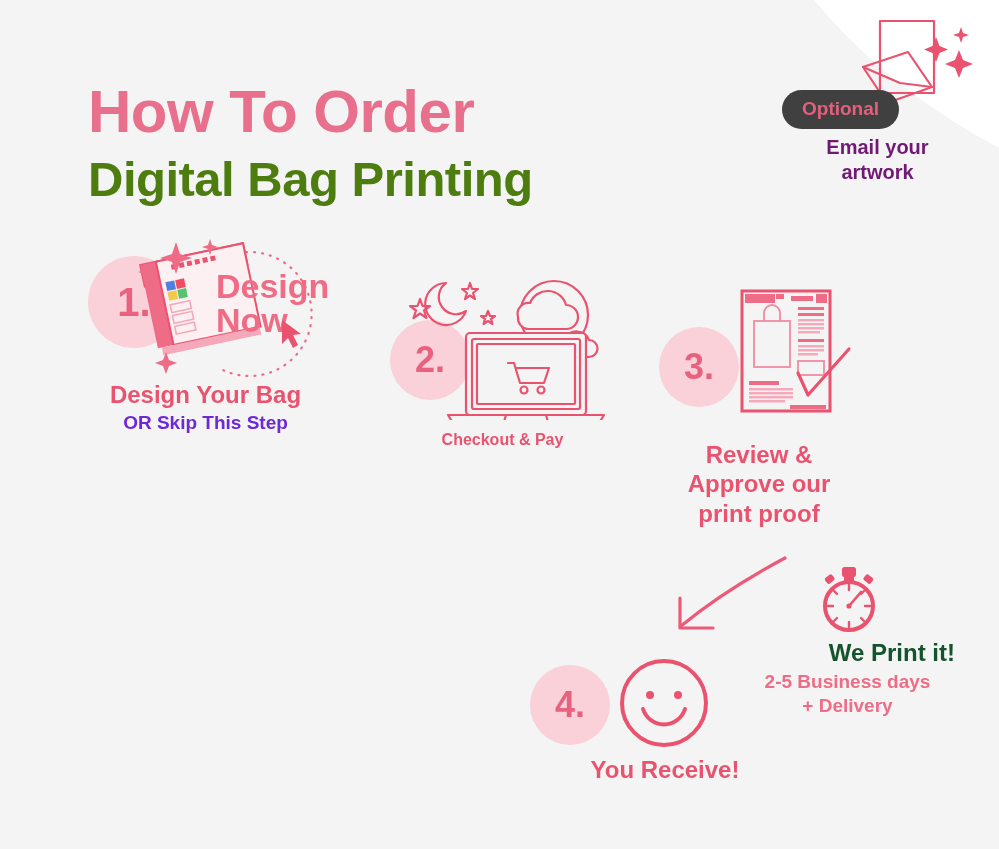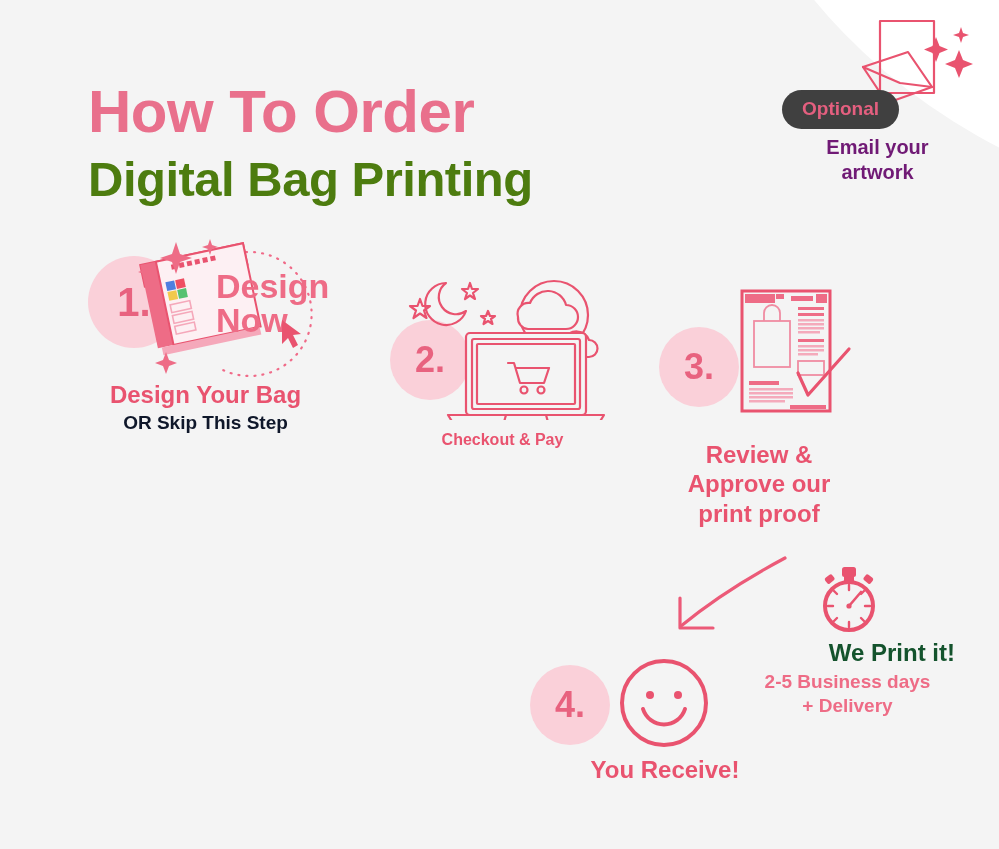--- a/index.html
+++ b/index.html
@@ -111,21 +111,21 @@
   .step-label {
     position: absolute;
     text-align: center;
     color: #e9536f;
     font-weight: bold;
     line-height: 1.22;
   }
   .step-sub {
     position: absolute;
     text-align: center;
-    color: #0f172a;
+    color: #6d28d9;
     font-weight: bold;
     line-height: 1.25;
   }
 
   
   .s1 { left: 88px; top: 248px; }
   .s1 .num-circle { left: 0px; top: 8px; width: 92px; height: 92px; font-size: 40px; }
   .s1 .art { position: absolute; left: 40px; top: -12px; }
   .s1-title { left: -20px; top: 132px; width: 275px; font-size: 24px; }
   .s1-sub   { left: -20px; top: 163px; width: 275px; font-size: 19px; }

